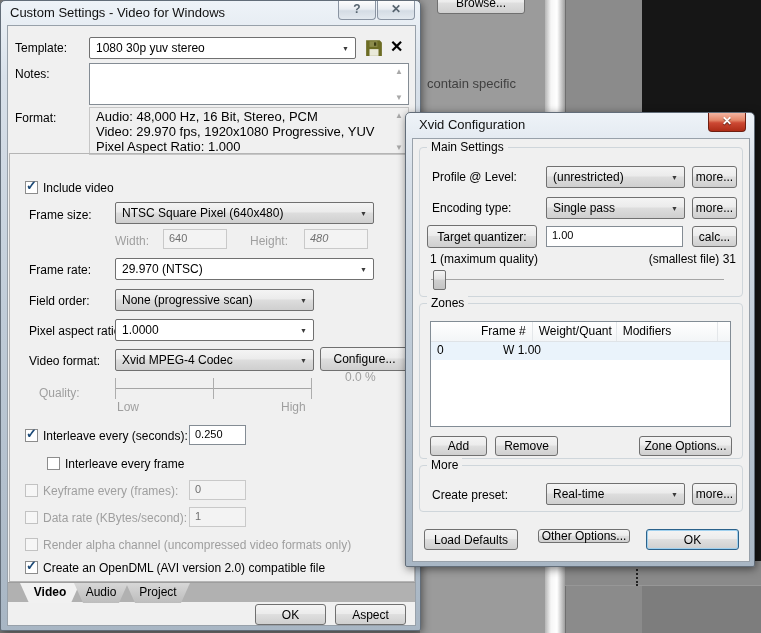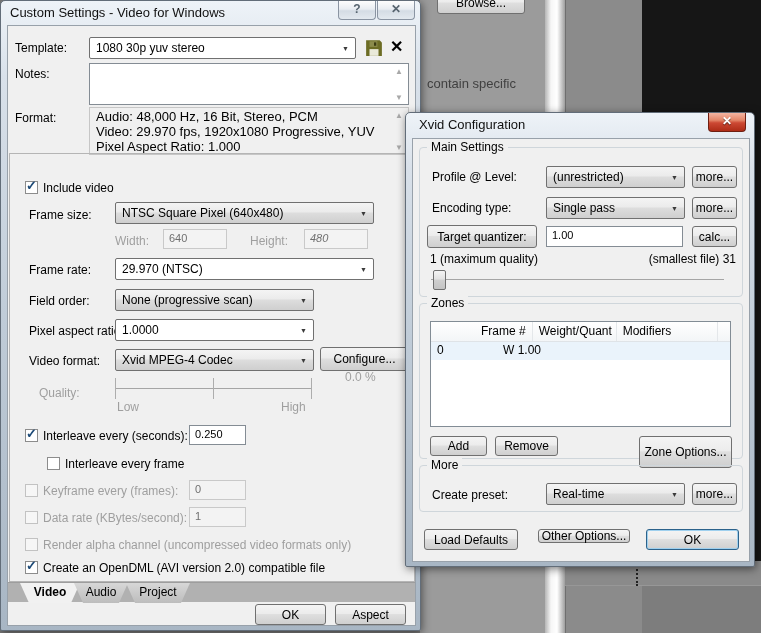--- a/index.html
+++ b/index.html
@@ -239,21 +239,21 @@
         <span style="width:84px;">W 1.00</span>
         <span style="flex:1;"></span>
       </div>
     </div>
     <div class="btn" style="left:24px;top:323px;width:57px;height:20px;">
         <span>Add</span>
       </div>
     <div class="btn" style="left:89px;top:323px;width:63px;height:20px;">
         <span>Remove</span>
       </div>
-    <div class="btn" style="left:233px;top:323px;width:93px;height:32px;">
+    <div class="btn" style="left:233px;top:323px;width:93px;height:20px;">
         <span>Zone Options...</span>
       </div>
 
     <div class="group" style="left:13px;top:352px;width:324px;height:47px;"></div>
     <div class="glabel" style="left:21px;top:345px;">More</div>
 
     <div class="lbl" style="left:26px;top:375px;">Create preset:</div>
     <div class="combo" style="left:140px;top:370px;width:139px;">
       <span class="cv">Real-time</span>
       <span class="icon-arr">▼</span>

